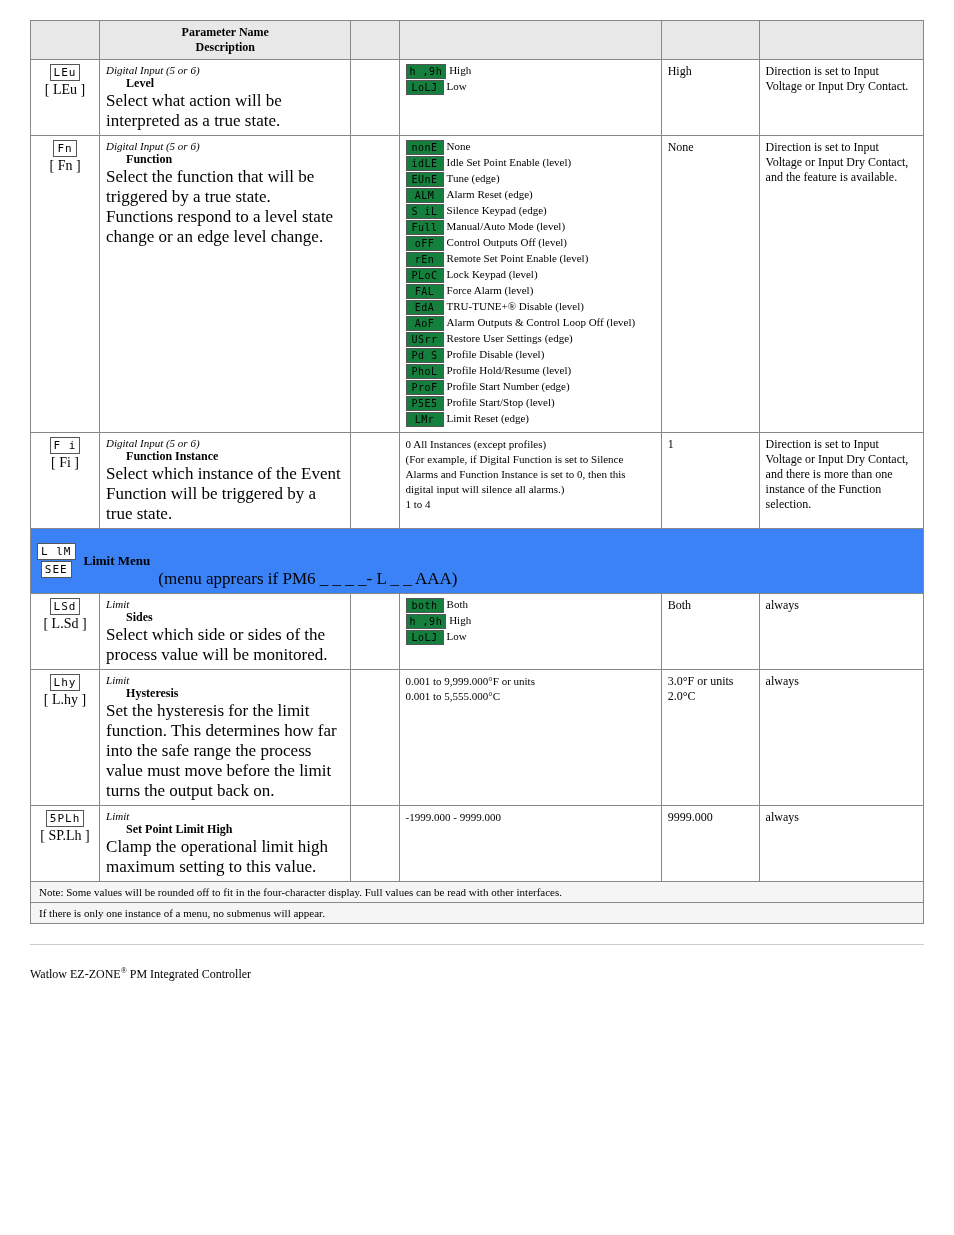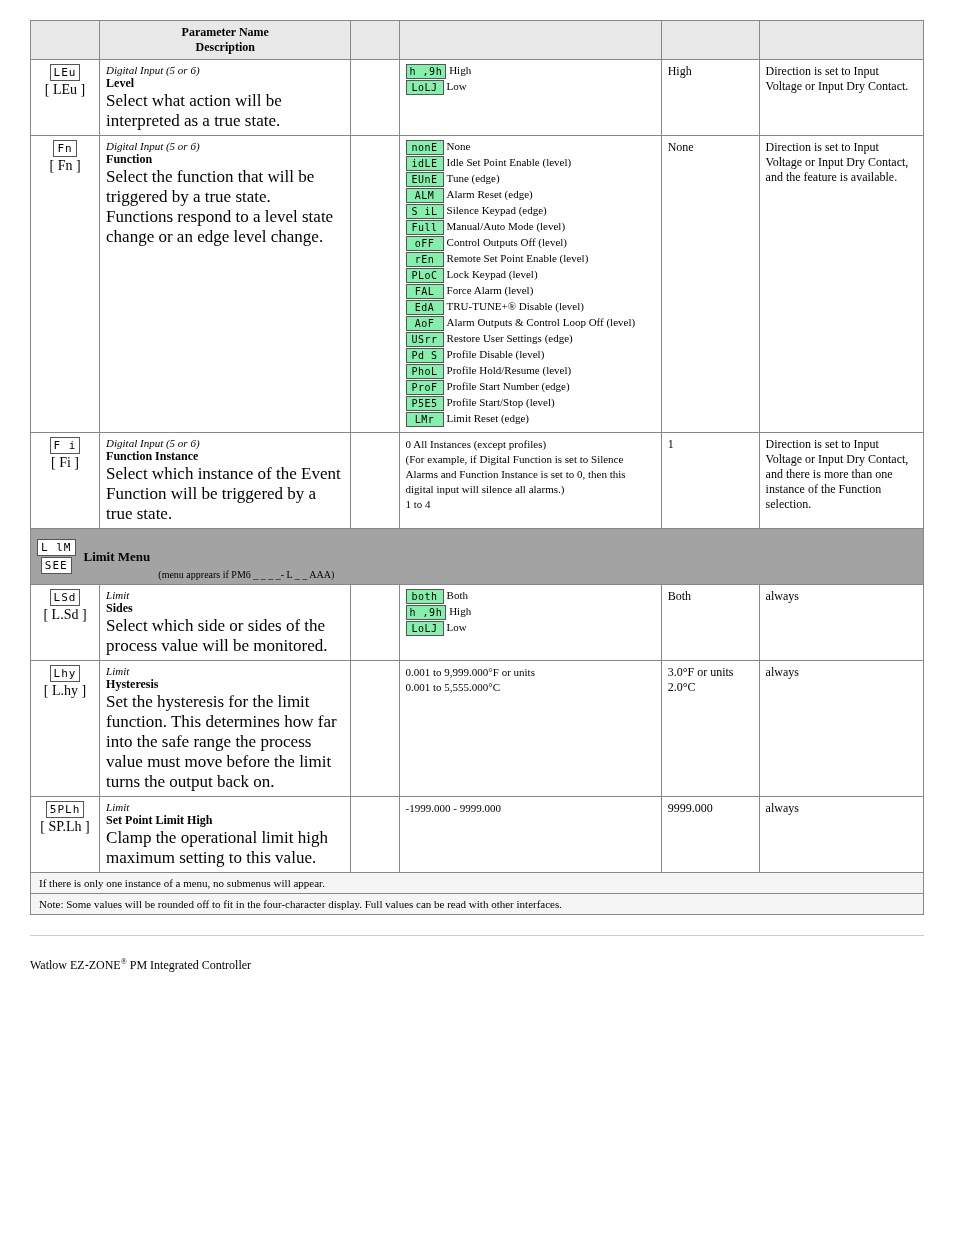--- a/index.html
+++ b/index.html
@@ -55,48 +55,49 @@
       font-family: 'Times New Roman', serif;
       font-size: 14px;
     }
     .param-italic {
       font-style: italic;
       font-size: 11px;
     }
     .param-bold {
       font-weight: bold;
       font-size: 12px;
+      margin-left: 20px;
     }
     .param-desc {
       font-size: 17px;
     }
     .range-item {
       display: flex;
       align-items: flex-start;
       margin-bottom: 1px;
       font-size: 11px;
     }
     .range-box {
       border: 1px solid #555;
       display: inline-block;
       padding: 1px 3px;
       font-family: monospace;
       font-size: 10px;
       letter-spacing: 0.5px;
-      background: #86efac;
+      background: #15803d;
       white-space: nowrap;
       margin-right: 3px;
       min-width: 38px;
       text-align: center;
     }
     .range-text {
       font-size: 11px;
     }
     .section-header-row td {
-      background: #a3a3a3;
+      background: #3b82f6;
       padding: 4px 6px;
     }
     .section-header-content {
       display: flex;
       align-items: center;
       gap: 8px;
     }
     .section-display-boxes {
       display: flex;
       flex-direction: column;
@@ -261,21 +262,21 @@
     <td class="col-appears">Direction is set to Input Voltage or Input Dry Contact, and there is more than one instance of the Function selection.</td>
   </tr>
       <tr class="section-header-row">
     <td colspan="6">
       <div class="section-header-content">
         <div class="section-display-boxes">
           <div class="display-box">L lM</div>
           <div class="display-box">SEE</div>
         </div>
         <span style="font-weight:bold;font-size:13px;">Limit Menu</span>
-        <span style="font-size:10px;margin-top:36px;">(menu apprears if PM6 _ _ _ _- L _ _ AAA)</span>
+        <span style="font-size:17px;margin-top:36px;">(menu apprears if PM6 _ _ _ _- L _ _ AAA)</span>
       </div>
     </td>
   </tr>
       <tr>
     <td class="display-cell col-display">
     <div class="display-box">LSd</div><br>
     <div class="display-label">[ L.Sd ]</div>
   </td>
     <td class="col-param">
       <div class="param-italic">Limit</div>
@@ -324,24 +325,24 @@
       <div class="param-italic">Limit</div>
       <div class="param-bold">Set Point Limit High</div>
       <div class="param-desc">Clamp the operational limit high maximum setting to this value.</div>
     </td>
     <td class="col-settings"></td>
     <td class="col-range"><span class="range-text">-1999.000 - 9999.000</span></td>
     <td class="col-default">9999.000</td>
     <td class="col-appears">always</td>
   </tr>
       <tr class="note-row">
-        <td colspan="6">If there is only one instance of a menu, no submenus will appear.</td>
+        <td colspan="6">Note: Some values will be rounded off to fit in the four-character display. Full values can be read with other interfaces.</td>
       </tr>
       <tr class="note-row">
-        <td colspan="6">Note: Some values will be rounded off to fit in the four-character display. Full values can be read with other interfaces.</td>
+        <td colspan="6">If there is only one instance of a menu, no submenus will appear.</td>
       </tr>
     </tbody>
 </table>
 
 <div class="footer">
   <span>Watlow EZ-ZONE<sup>®</sup> PM Integrated Controller</span>
   <span></span>
   <span></span>
 </div>
 

